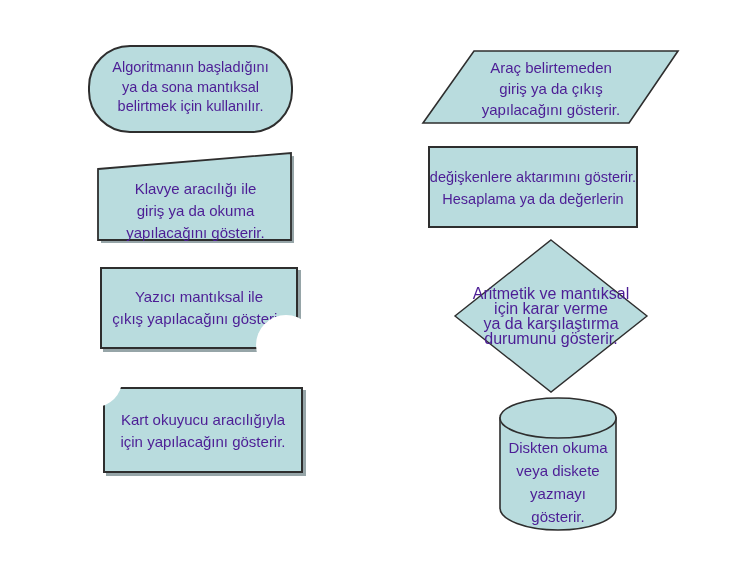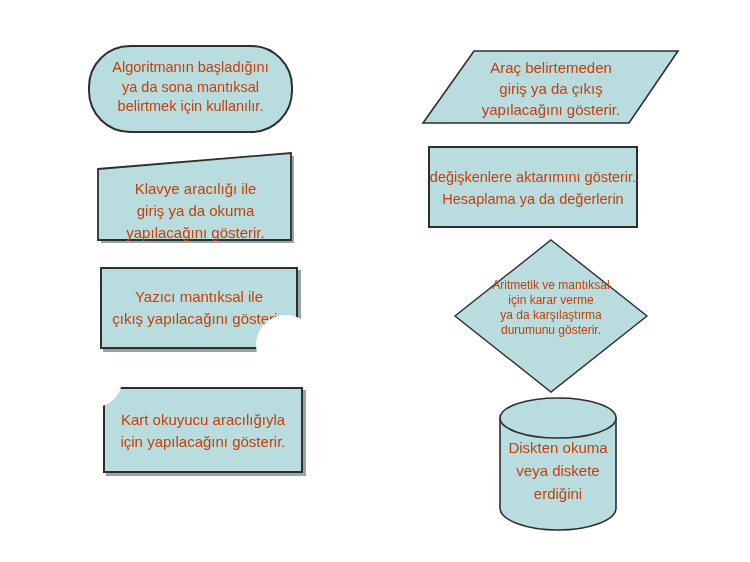--- a/index.html
+++ b/index.html
@@ -1,39 +1,39 @@
 <!DOCTYPE html>
 <html><head>
 <meta charset="utf-8">
 <style>
   html,body{margin:0;padding:0;background:#ffffff;}
   .canvas{
     position:relative;width:750px;height:562px;background:#ffffff;
-    font-family:"Liberation Sans", sans-serif;color:#c2410c;overflow:hidden;
+    font-family:"Liberation Sans", sans-serif;color:#4c1d95;overflow:hidden;
   }
   .shape{position:absolute;box-sizing:border-box;}
   .fillrect{
     position:absolute;left:0;top:0;width:100%;height:100%;box-sizing:border-box;
     background:#b9dcde;border:2px solid #2e2e2e;
   }
   .shadowed{box-shadow:3px 3px 0 #96a5a8;}
   .txt{
     position:absolute;left:0;width:100%;text-align:center;z-index:2;
     font-size:15px;line-height:22px;
   }
   .txt .ln{white-space:nowrap;}
   .notch{
     position:absolute;background:#ffffff;border-radius:50%;z-index:3;
   }
   svg{position:absolute;left:0;top:0;overflow:visible;}
   .terminator-body{
     position:absolute;left:0;top:0;width:100%;height:100%;box-sizing:border-box;
     background:#b9dcde;border:2px solid #2e2e2e;border-radius:42px;
   }
-  .small-txt{font-size:12px;line-height:15px;}
+  .small-txt{font-size:16px;line-height:15px;margin-top:8px;}
 </style>
 </head>
 <body>
 
 <div class="canvas">
 
   <div class="shape" style="left:88px;top:45px;width:205px;height:88px;">
     <div class="terminator-body"></div>
     <div class="txt" style="top:13px;font-size:14.5px;line-height:19.5px;">
       <div class="ln">Algoritmanın başladığını</div>
@@ -104,17 +104,18 @@
   </div>
 
   <div class="shape" style="left:498px;top:396px;width:120px;height:140px;">
     <svg width="120" height="140" viewBox="0 0 120 140">
       <path d="M2,22 L2,112 C2,124 28,134 60,134 C92,134 118,124 118,112 L118,22 Z" fill="#b9dcde" stroke="#2e2e2e" stroke-width="1.6"></path>
       <ellipse cx="60" cy="22" rx="58" ry="20" fill="#b9dcde" stroke="#2e2e2e" stroke-width="1.6"></ellipse>
     </svg>
     <div class="txt" style="top:40px;line-height:23px;">
       <div class="ln">Diskten okuma</div>
       <div class="ln">veya diskete</div>
-      <div class="ln">erdiğini</div>
+      <div class="ln">yazmayı</div>
+      <div class="ln">gösterir.</div>
     </div>
   </div>
 
 </div>
 
 </body></html>

